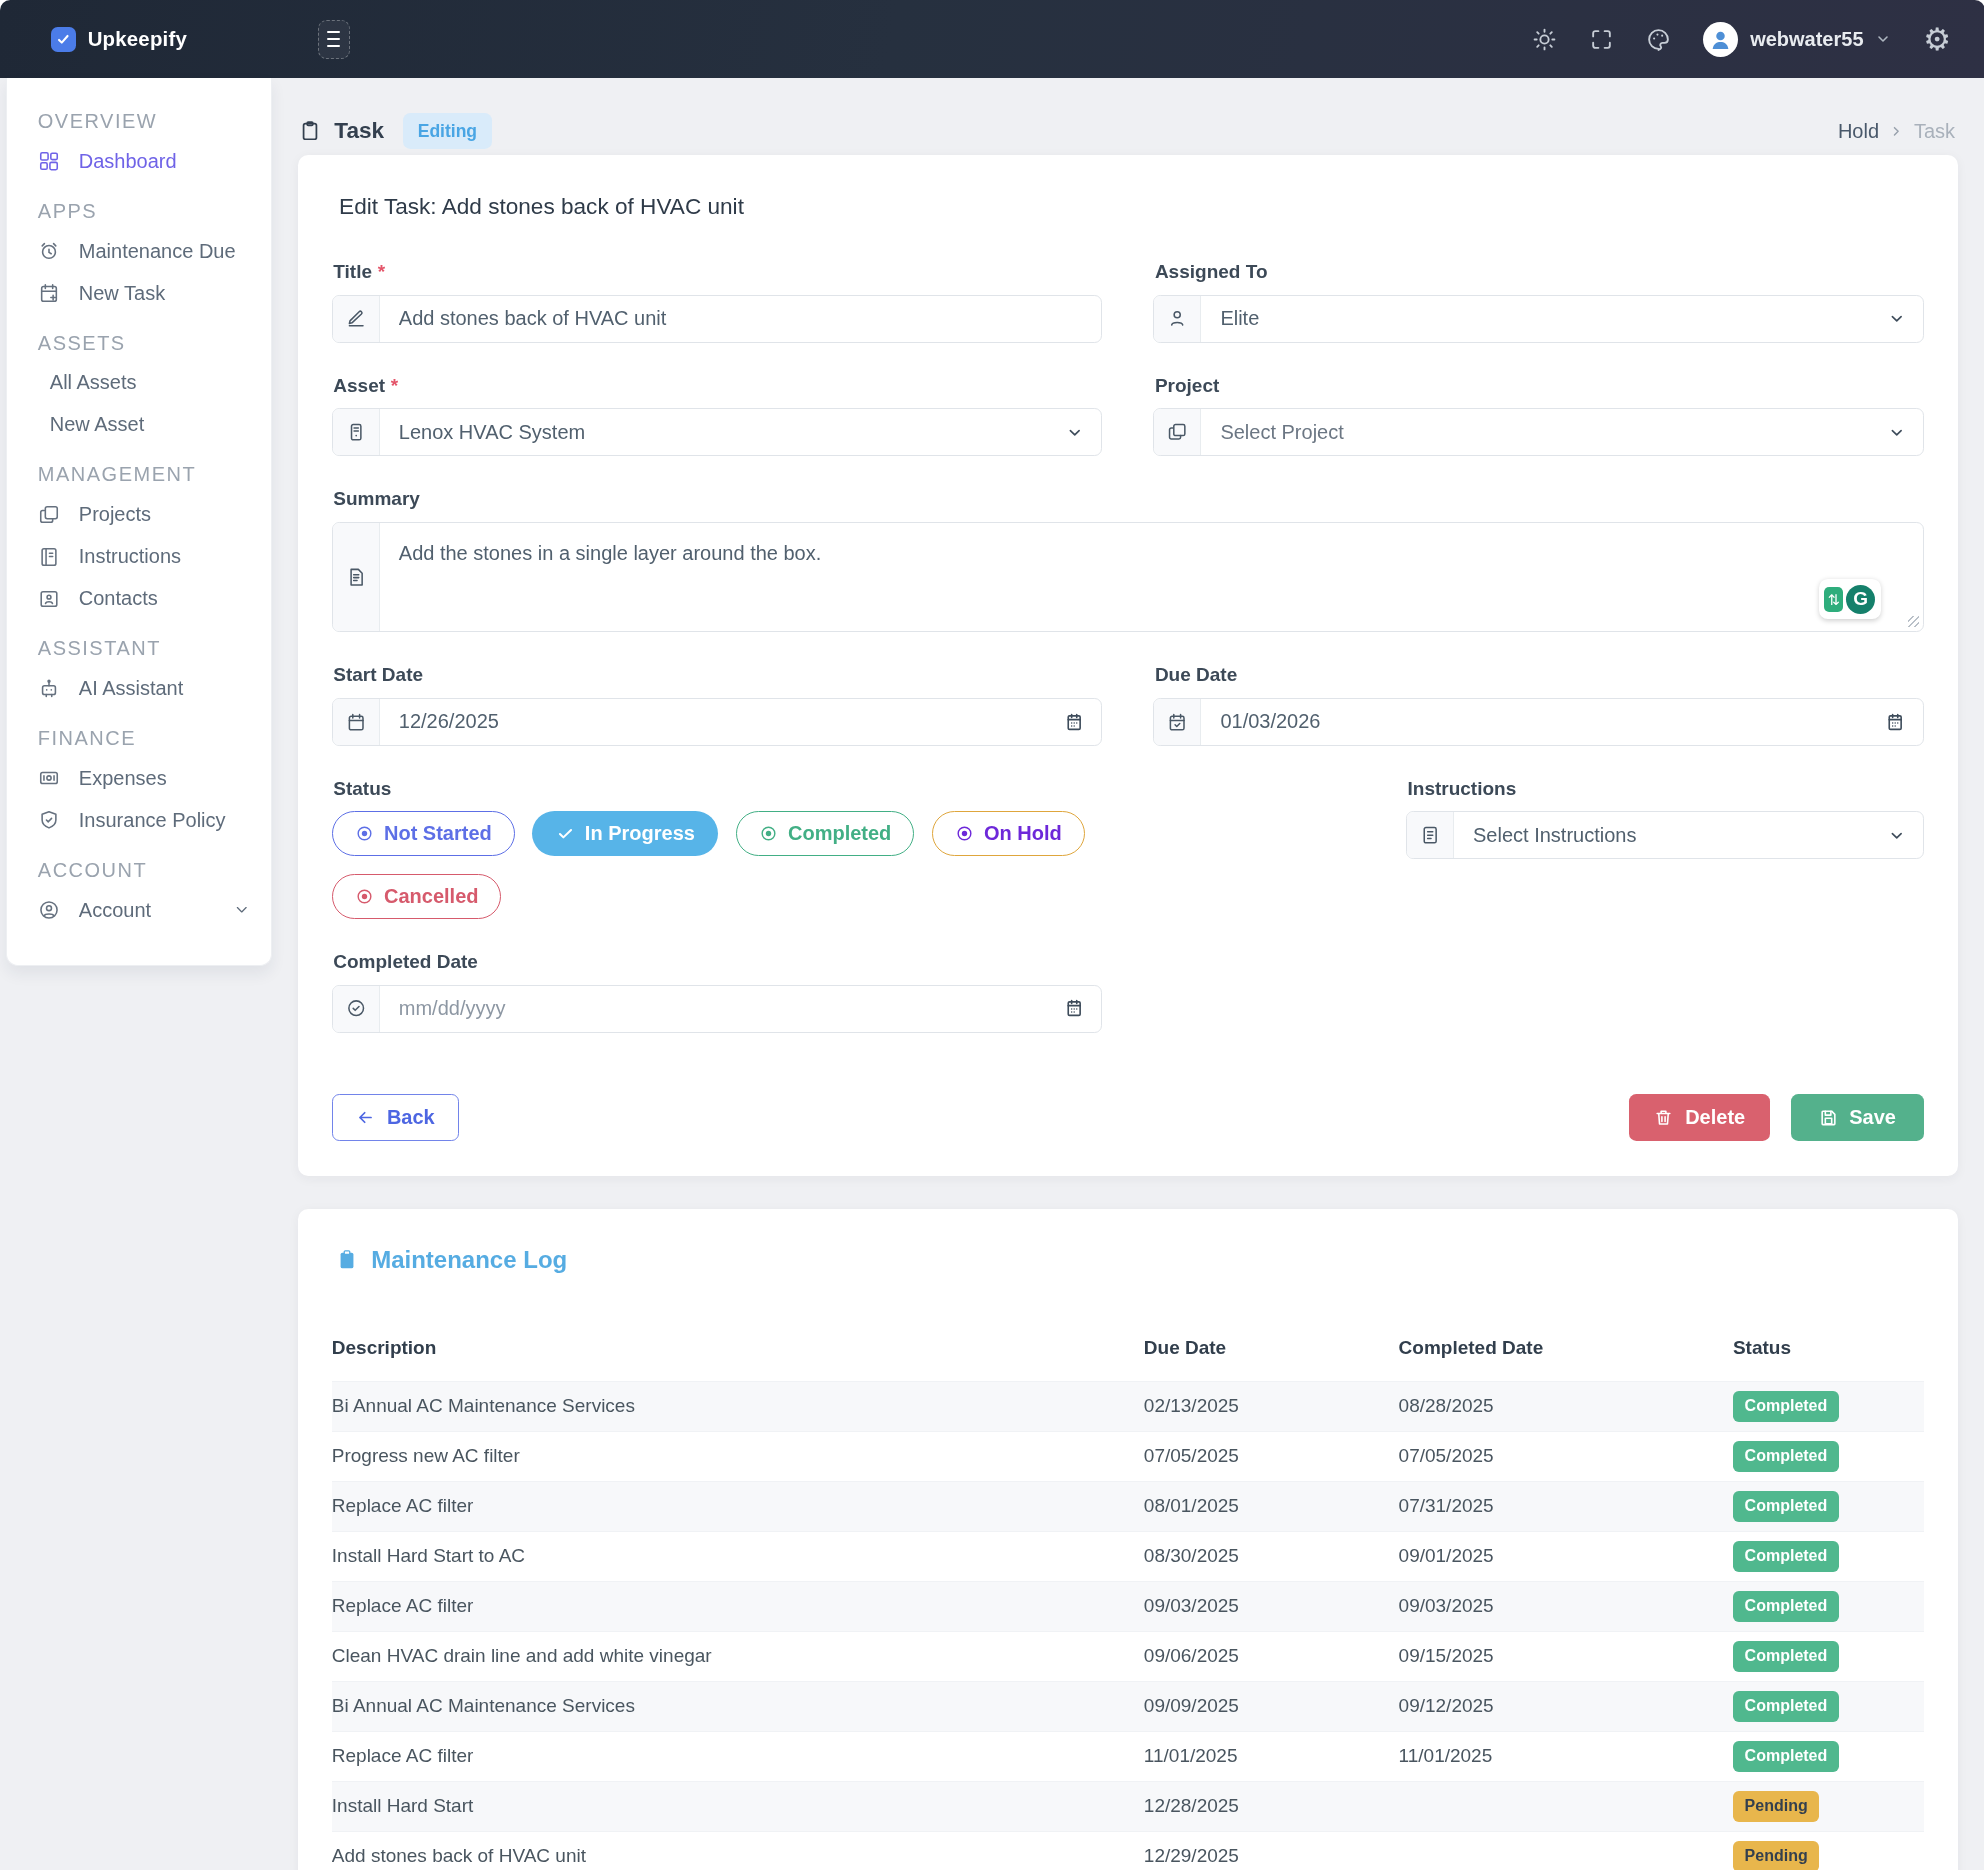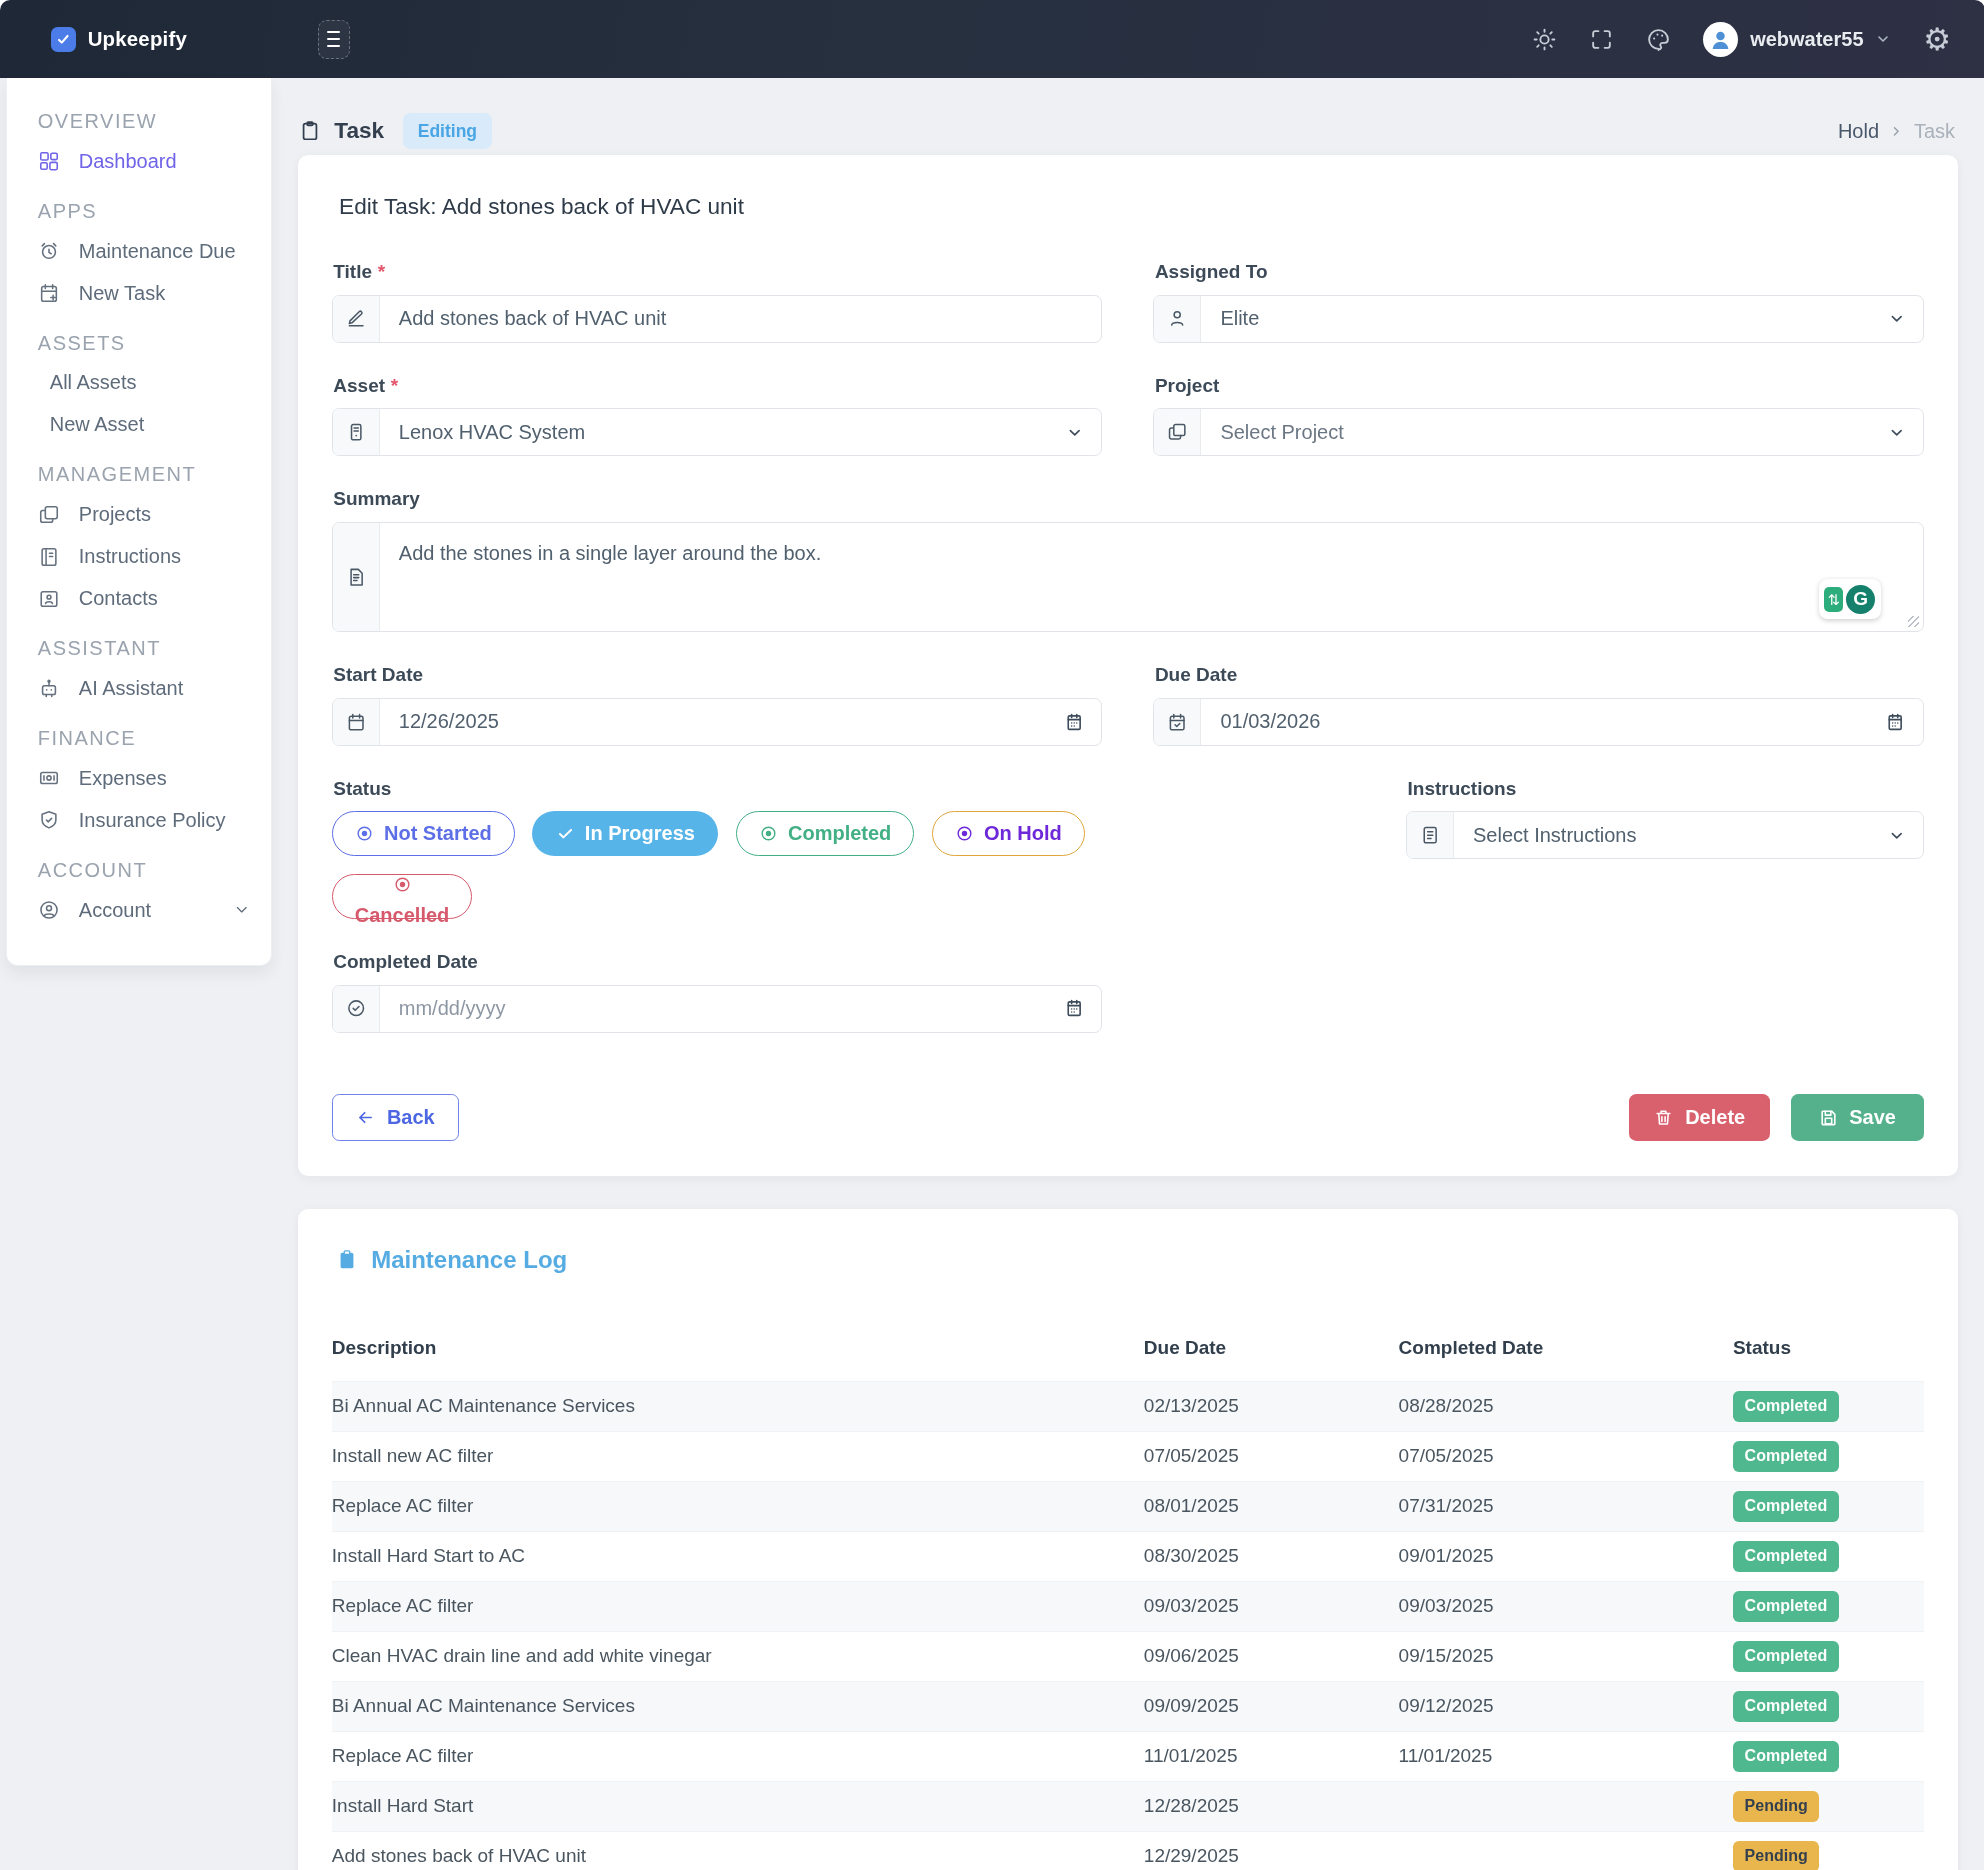--- a/index.html
+++ b/index.html
@@ -501,21 +501,21 @@
               </div>
               <div class="pill" style="border-color: rgb(223, 166, 60); color: #6d28d9;">
                 <span>
                   <svg viewBox="0 0 24 24" fill="none" stroke="currentColor" stroke-width="1.8">
                     <circle cx="12" cy="12" r="8"></circle>
                     <circle cx="12" cy="12" r="3.4" fill="currentColor" stroke="none"></circle>
                   </svg>
                 </span>
                 <span>On Hold</span>
               </div>
-              <div class="pill" style="border-color: rgb(214, 90, 108); color: rgb(214, 90, 108); flex-direction: column;">
+              <div class="pill" style="border-color: rgb(214, 90, 108); color: rgb(214, 90, 108);">
                 <span>
                   <svg viewBox="0 0 24 24" fill="none" stroke="currentColor" stroke-width="1.8">
                     <circle cx="12" cy="12" r="8"></circle>
                     <circle cx="12" cy="12" r="3.4" fill="currentColor" stroke="none"></circle>
                   </svg>
                 </span>
                 <span>Cancelled</span>
               </div>
             </div>
         </div>
@@ -620,21 +620,21 @@
           </tr>
         </thead>
         <tbody id="log-body">
             <tr class="data-row">
               <td>Bi Annual AC Maintenance Services</td>
               <td>02/13/2025</td>
               <td>08/28/2025</td>
               <td><span class="badge" style="background:#50B88E;color:#FFFFFF">Completed</span></td>
             </tr>
             <tr class="data-row">
-              <td>Install new AC filter</td>
+              <td>Progress new AC filter</td>
               <td>07/05/2025</td>
               <td>07/05/2025</td>
               <td><span class="badge" style="background:#50B88E;color:#FFFFFF">Completed</span></td>
             </tr>
             <tr class="data-row">
               <td>Replace AC filter</td>
               <td>08/01/2025</td>
               <td>07/31/2025</td>
               <td><span class="badge" style="background:#50B88E;color:#FFFFFF">Completed</span></td>
             </tr>

